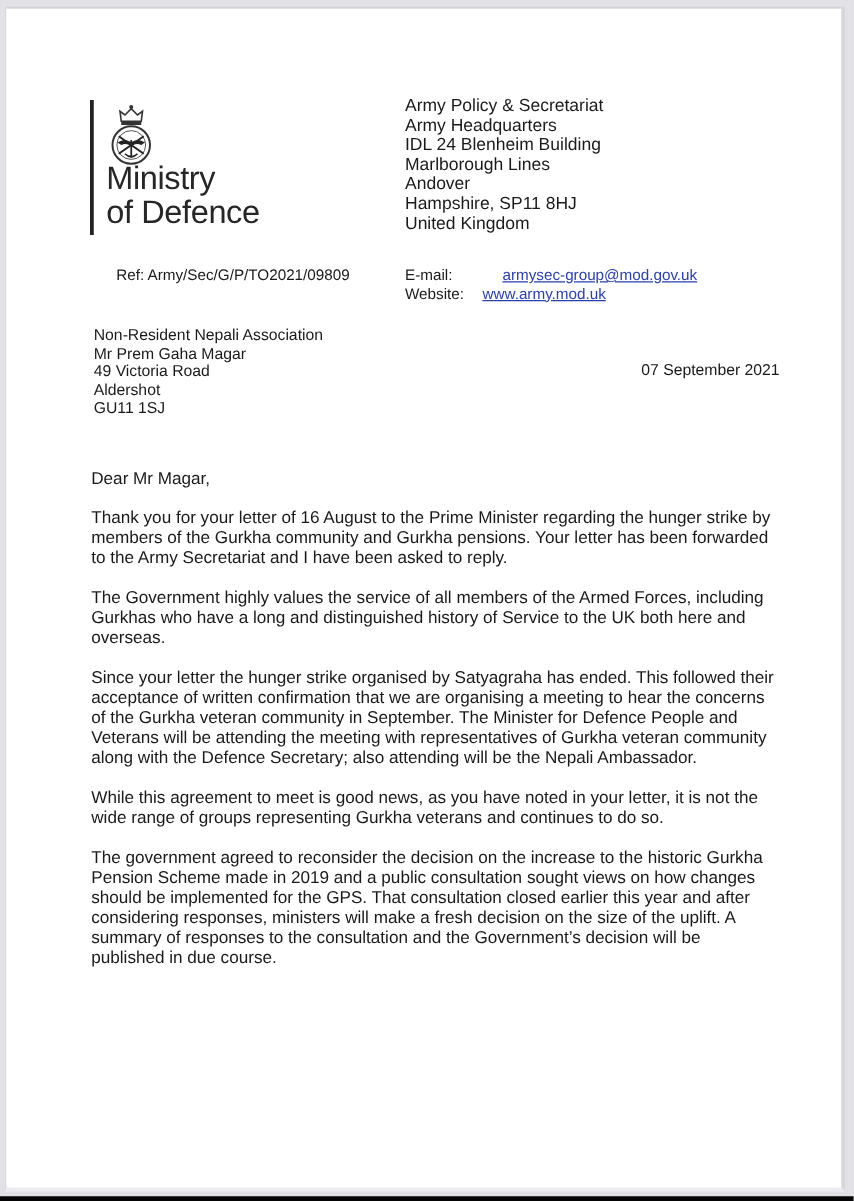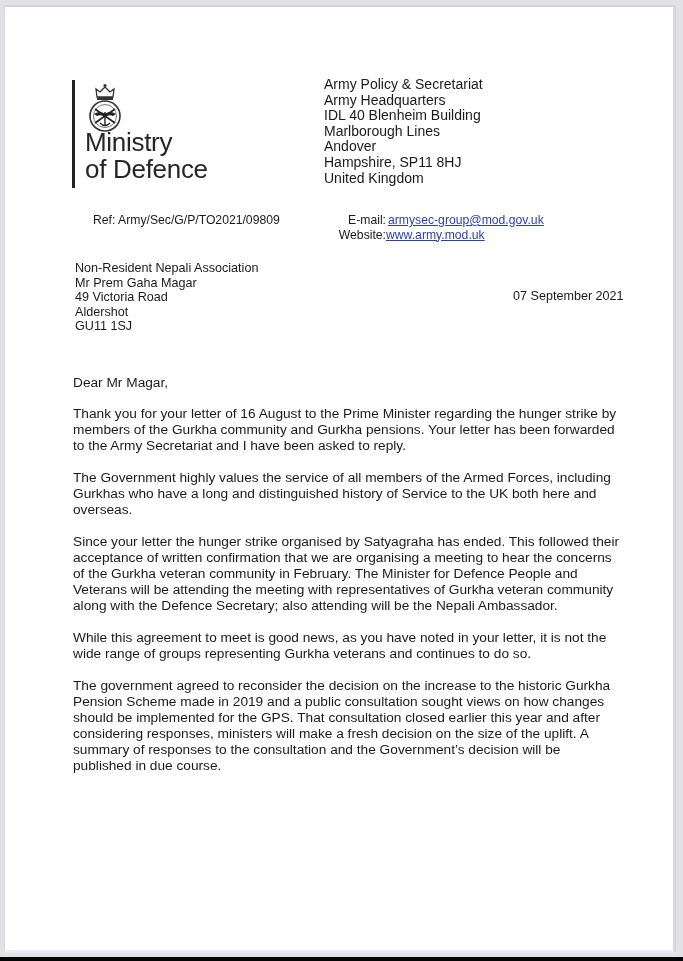--- a/index.html
+++ b/index.html
@@ -68,21 +68,21 @@
       font-size: 12.2px;
       line-height: 14px;
       white-space: nowrap;
       margin-left: 18px;
     }
     .contact {
       left: 319px; top: 206px;
       font-size: 12.2px;
       line-height: 14.5px;
     }
-    .contact-row { display: flex; white-space: nowrap; text-align: right; }
+    .contact-row { display: flex; white-space: nowrap; }
     .contact-label { width: 62px; }
     .contact-link {
       color: #2a3fb0;
       text-decoration: underline;
     }
 
     .recipient {
       left: 70px; top: 254px;
       font-size: 12.6px;
       line-height: 14.5px;
@@ -131,33 +131,33 @@
     </svg>
   </div>
   <div class="abs logo-text">
     <div>Ministry</div>
     <div>of Defence</div>
   </div>
 
   <div class="abs sender-address">
     <div class="line">Army Policy &amp; Secretariat</div>
     <div class="line">Army Headquarters</div>
-    <div class="line">IDL 40 Blenheim Building</div>
+    <div class="line">IDL 24 Blenheim Building</div>
     <div class="line">Marlborough Lines</div>
     <div class="line">Andover</div>
     <div class="line">Hampshire, SP11 8HJ</div>
     <div class="line">United Kingdom</div>
   </div>
 
   <div class="abs ref">Ref: Army/Sec/G/P/TO2021/09809</div>
 
   <div class="abs contact">
     <div class="contact-row">
       <span class="contact-label">E-mail:</span>
-      <a class="contact-link" style="margin-left:2px">armysec-group@mod.gov.uk</a>
+      <a class="contact-link" style="margin-left:16px">armysec-group@mod.gov.uk</a>
     </div>
     <div class="contact-row">
       <span class="contact-label">Website:</span>
       <a class="contact-link">www.army.mod.uk</a>
     </div>
   </div>
 
   <div class="abs recipient">
     <div class="line">Non-Resident Nepali Association</div>
     <div class="line">Mr Prem Gaha Magar</div>
@@ -179,21 +179,21 @@
 
     <div class="para">
       <span class="line">The Government highly values the service of all members of the Armed Forces, including</span>
       <span class="line">Gurkhas who have a long and distinguished history of Service to the UK both here and</span>
       <span class="line">overseas.</span>
     </div>
 
     <div class="para">
       <span class="line">Since your letter the hunger strike organised by Satyagraha has ended. This followed their</span>
       <span class="line">acceptance of written confirmation that we are organising a meeting to hear the concerns</span>
-      <span class="line">of the Gurkha veteran community in February. The Minister for Defence People and</span>
+      <span class="line">of the Gurkha veteran community in September. The Minister for Defence People and</span>
       <span class="line">Veterans will be attending the meeting with representatives of Gurkha veteran community</span>
       <span class="line">along with the Defence Secretary; also attending will be the Nepali Ambassador.</span>
     </div>
 
     <div class="para">
       <span class="line">While this agreement to meet is good news, as you have noted in your letter, it is not the</span>
       <span class="line">wide range of groups representing Gurkha veterans and continues to do so.</span>
     </div>
 
     <div class="para">

